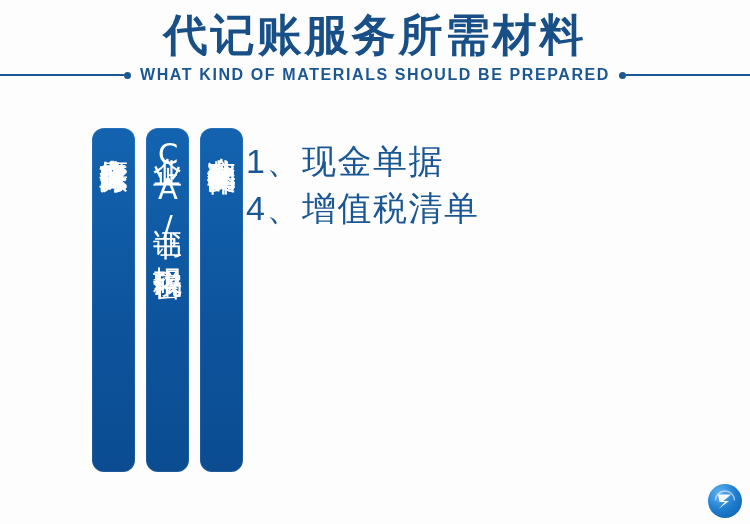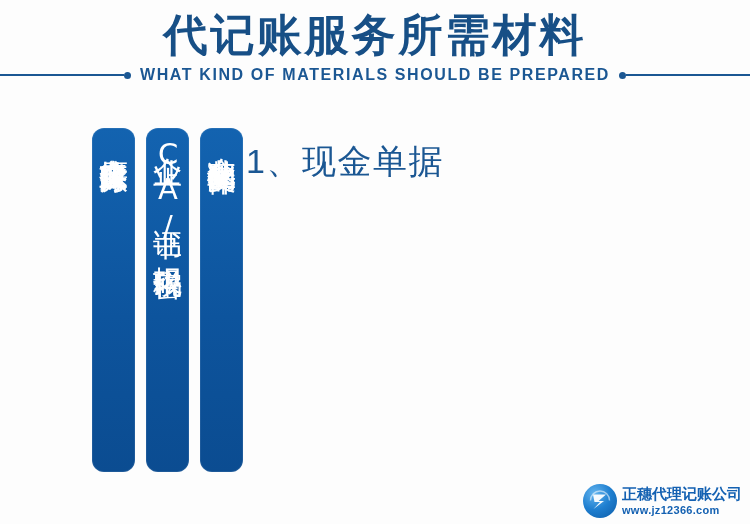--- a/index.html
+++ b/index.html
@@ -206,28 +206,27 @@
     </div>
     <div class="pill">
       <span class="pill-text">企业基础证件的复印件</span>
     </div>
   </div>
 
   <div class="list">
     <div class="list-item">
       <span class="num">1、</span><span class="txt">现金单据</span>
     </div>
+    <div class="list-item">
+      <span class="num">4、</span><span class="txt">增值税清单</span>
+    </div>
   </div>
 
   <div class="logo">
     <div class="logo-mark">
       <svg width="34" height="34" viewBox="0 0 34 34" aria-hidden="true">
         <path d="M10 10.5 H23 L15.5 17 H21 L10.5 25 L17 18 H11.5 Z" fill="#ffffff" opacity="0.95"></path>
         <path d="M7.5 16.5 a9.5 9.5 0 0 1 19 0" fill="none" stroke="#ffffff" stroke-width="1.4" opacity="0.55"></path>
       </svg>
     </div>
-    <div class="logo-words">
-      <div class="logo-cn">正穗代理记账公司</div>
-      <div class="logo-url">www.jz12366.com</div>
-    </div>
   </div>
 
 </div>
 
 </body></html>

